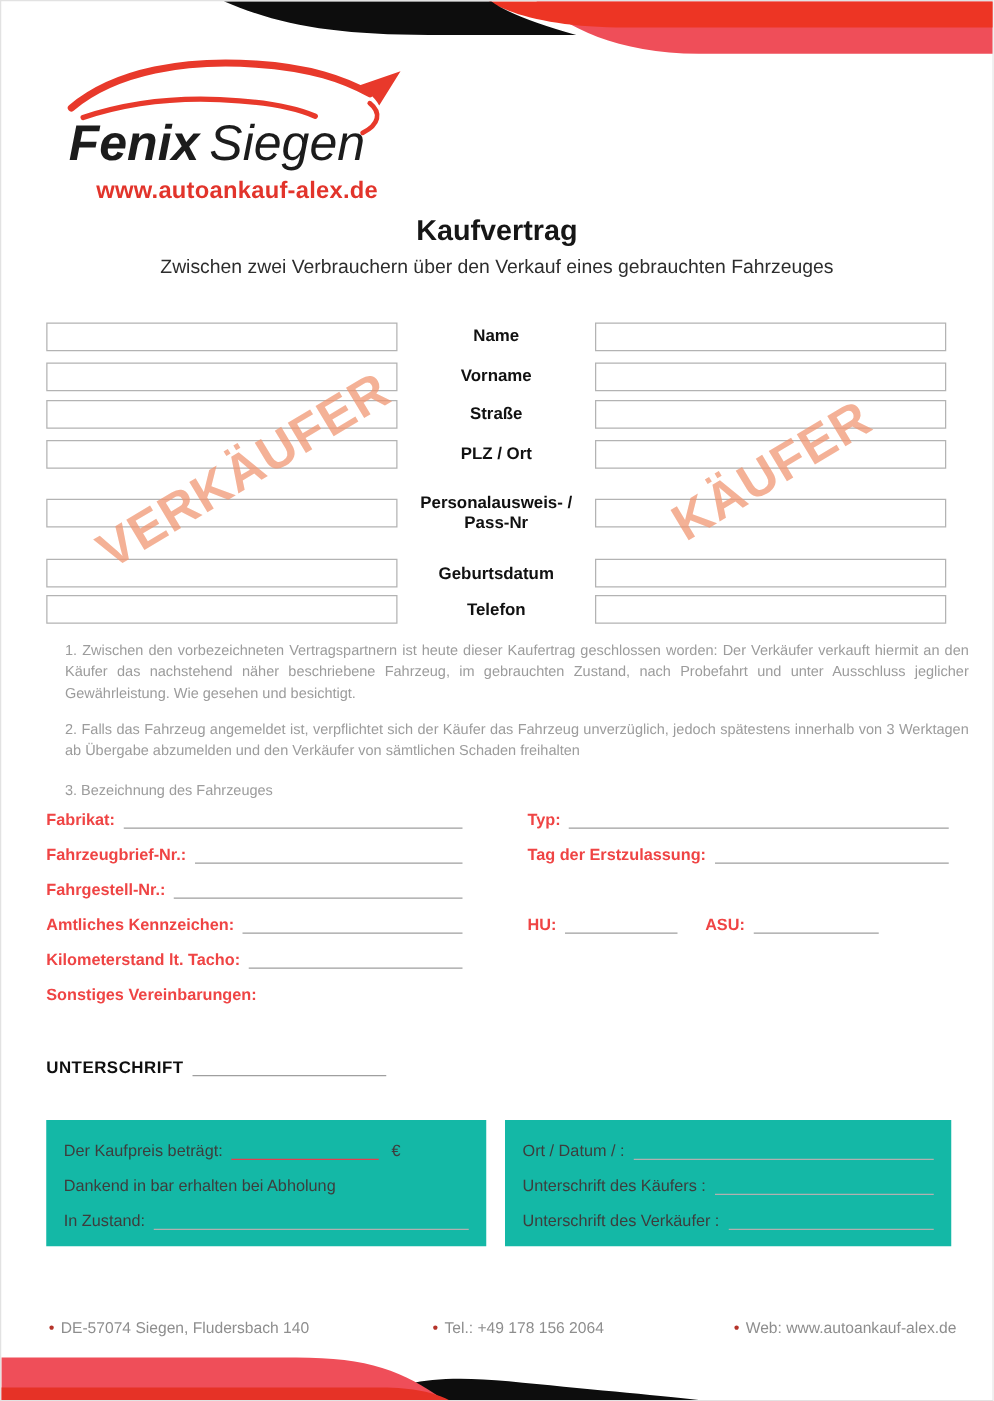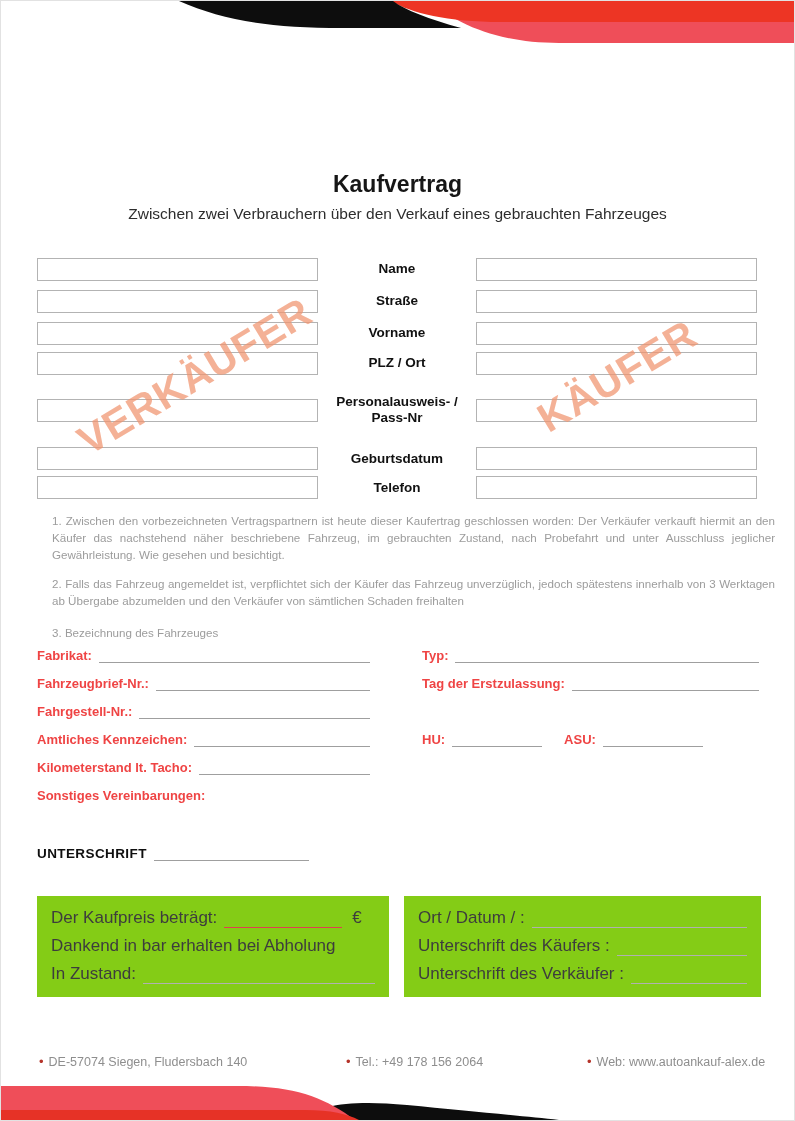--- a/index.html
+++ b/index.html
@@ -46,21 +46,21 @@
   .vrow.spacer{visibility:hidden;}
   .asu-gap{width:22px;}
   .hu-line{width:90px;}
   .asu-line{width:100px;margin-right:56px;}
   
   .signature{position:absolute;top:845px;left:36px;display:flex;align-items:flex-end;}
   .signature .slabel{font-weight:bold;font-size:13.5px;letter-spacing:.4px;line-height:15px;color:#0f0f0f;}
   .signature .wline{flex:none;width:155px;}
   
   .boxes{position:absolute;top:895px;left:36px;width:724px;display:flex;gap:15px;}
-  .gbox{background:#84cc16;height:101px;box-sizing:border-box;padding:17px 14px 12px 14px;font-size:17px;color:#3d3d3d;}
+  .gbox{background:#14b8a6;height:101px;box-sizing:border-box;padding:17px 14px 12px 14px;font-size:13px;color:#3d3d3d;}
   .gbox-left{width:352px;}
   .gbox-right{width:357px;}
   .grow{display:flex;align-items:flex-end;height:15px;margin-bottom:13px;}
   .grow .gline{border-bottom:1.2px solid #b0b0b0;height:12px;margin-left:7px;flex:1;}
   .grow .gline.red{border-bottom:1.6px solid #e04050;flex:none;width:118px;}
   .grow .euro{margin-left:10px;}
   
   .footer-item{position:absolute;top:1053px;font-size:12.5px;color:#8e8e8e;white-space:nowrap;}
   .fi-1{left:38px;}.fi-2{left:345px;text-align:right;}.fi-3{left:586px;}
   .bullet{color:#b5342a;font-size:13px;margin-right:5px;}
@@ -69,38 +69,50 @@
 <body>
 
 <div class="page">
 
   <svg class="top-deco" width="795" height="46" viewBox="0 0 795 46" aria-hidden="true">
     <path d="M428,0 C452,20 492,42 558,42 L795,42 L795,0 Z" fill="#ef4e59"></path>
     <path d="M390,0 C410,12 446,21 500,21 L795,21 L795,0 Z" fill="#ed3524"></path>
     <path d="M178,0 C222,19 266,27 342,27 L460,27 C428,18 404,9 392,0 Z" fill="#0d0d0d"></path>
   </svg>
 
+  <div class="logo">
+    <svg class="car" width="278" height="72" viewBox="0 0 280 76" aria-hidden="true">
+      <path d="M6,50 C44,18 104,9 162,13 C208,16 236,26 258,38" stroke="#e8392b" stroke-width="6" fill="none" stroke-linecap="round"></path>
+      <path d="M246,32 L284,19 L266,48 C262,40 255,35 246,32 Z" fill="#e8392b"></path>
+      <path d="M16,58 C58,44 102,40 148,44 C176,46 196,50 212,57" stroke="#e8392b" stroke-width="4.5" fill="none" stroke-linecap="round"></path>
+      <path d="M258,46 C268,54 266,64 252,71" stroke="#e8392b" stroke-width="4" fill="none" stroke-linecap="round"></path>
+    </svg>
+    <div class="brand">
+      <span class="b1">Fenix</span><span class="b2">Siegen</span>
+    </div>
+    <div class="logo-url">www.autoankauf-alex.de</div>
+  </div>
 
   <div class="title">Kaufvertrag</div>
   <div class="subtitle">Zwischen zwei Verbrauchern über den Verkauf eines gebrauchten Fahrzeuges</div>
 
   <div class="parties">
     <div class="prow m9">
       <input class="pbox" type="text" style="">
       <div class="plabel">Name</div>
       <input class="pbox" type="text" style="">
     </div>
+    <div class="prow m7">
+      <input class="pbox" type="text" style="">
+      <div class="plabel">Vorname</div>
+      <input class="pbox" type="text" style="">
+    </div>
     <div class="prow m9">
       <input class="pbox" type="text" style="">
       <div class="plabel">Straße</div>
-      <input class="pbox" type="text" style="">
-    </div>
-    <div class="prow m7">
-      <input class="pbox" type="text" style="">
-      <div class="plabel">Vorname</div>
       <input class="pbox" type="text" style="">
     </div>
     <div class="prow m19">
       <input class="pbox" type="text" style="">
       <div class="plabel">PLZ / Ort</div>
       <input class="pbox" type="text" style="">
     </div>
     <div class="prow m21">
       <input class="pbox" type="text" style="">
       <div class="plabel">Personalausweis- / Pass-Nr</div>

